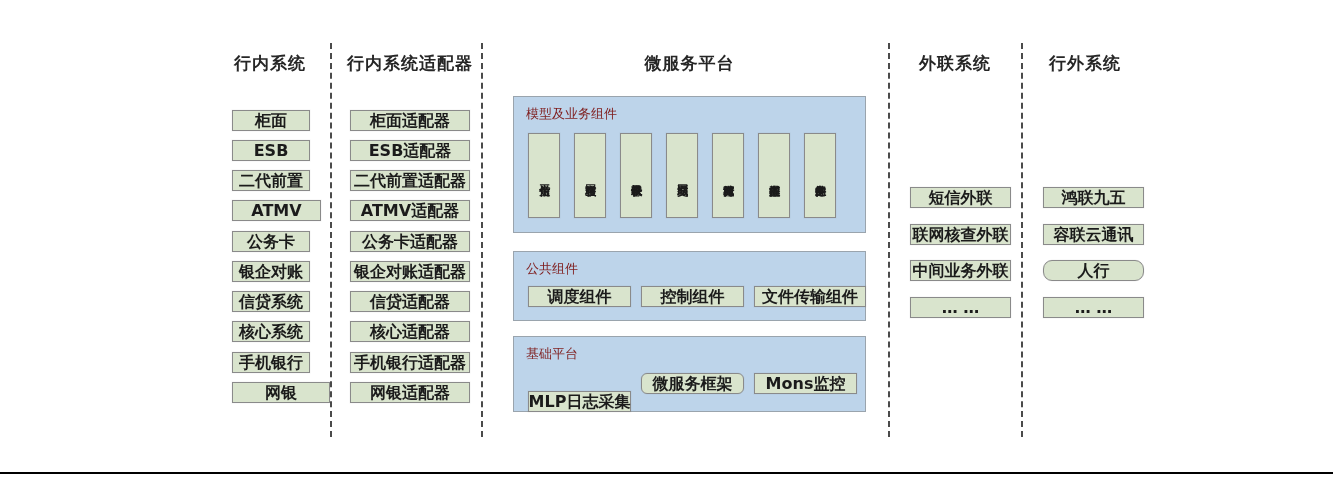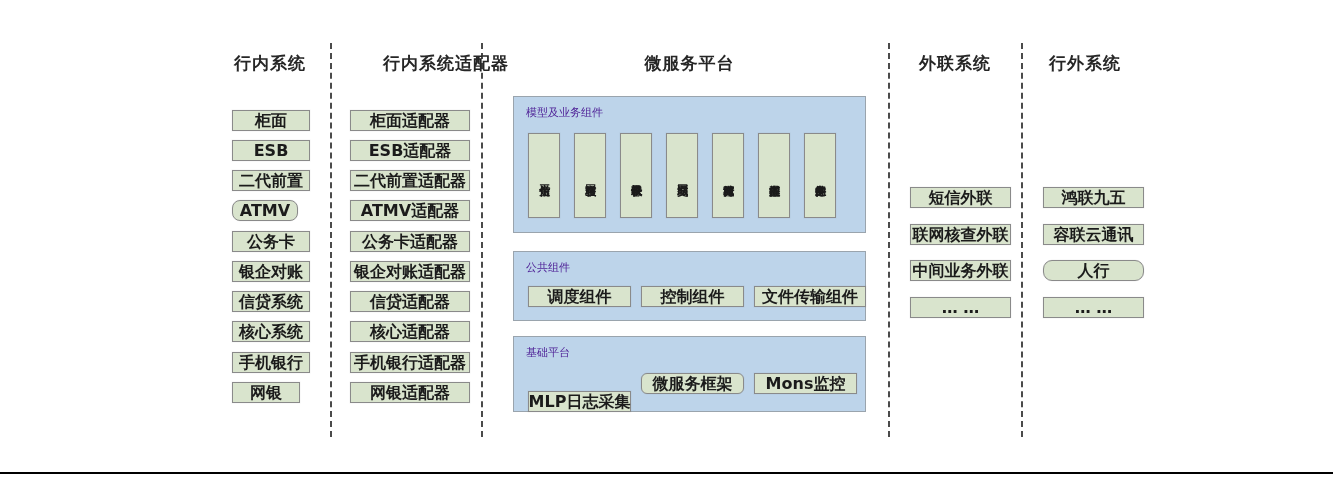--- a/index.html
+++ b/index.html
@@ -77,51 +77,51 @@
   
   .group {
     position: absolute;
     background: #bdd4ea;
     border: 1px solid #9aa4ad;
   }
   .group-title {
     position: absolute;
     left: 12px;
     top: 8px;
-    font-size: 11px;
-    color: #4c1d95;
+    font-size: 13px;
+    color: #7f1d1d;
     font-weight: normal;
     white-space: nowrap;
     text-align: right;
   }
 </style>
 </head>
 <body>
 
 <div id="canvas">
 
   <div class="divider" style="left:330px; top:43px; height:394px;"></div>
   <div class="divider" style="left:481px; top:43px; height:394px;"></div>
   <div class="divider" style="left:888px; top:43px; height:394px;"></div>
   <div class="divider" style="left:1021px; top:43px; height:394px;"></div>
 
   <div class="col-title" style="left:215px; top:52px; width:110px;">行内系统</div>
 
   <div class="node" style="left:232px; top:110px; width:78px; height:21px;">柜面</div>
   <div class="node" style="left:232px; top:140px; width:78px; height:21px;">ESB</div>
   <div class="node" style="left:232px; top:170px; width:78px; height:21px;">二代前置</div>
-  <div class="node" style="left:232px; top:200px; width:66px; height:21px;border-radius:8px;">ATMV</div>
+  <div class="node" style="left:232px; top:200px; width:89px; height:21px;">ATMV</div>
   <div class="node" style="left:232px; top:231px; width:78px; height:21px;">公务卡</div>
   <div class="node" style="left:232px; top:261px; width:78px; height:21px;">银企对账</div>
   <div class="node" style="left:232px; top:291px; width:78px; height:21px;">信贷系统</div>
   <div class="node" style="left:232px; top:321px; width:78px; height:21px;">核心系统</div>
   <div class="node" style="left:232px; top:352px; width:78px; height:21px;">手机银行</div>
-  <div class="node" style="left:232px; top:382px; width:68px; height:21px;">网银</div>
+  <div class="node" style="left:232px; top:382px; width:98px; height:21px;">网银</div>
 
-  <div class="col-title" style="left:340px; top:52px; width:140px;margin-left:36px;">行内系统适配器</div>
+  <div class="col-title" style="left:340px; top:52px; width:140px;">行内系统适配器</div>
 
   <div class="node" style="left:350px; top:110px; width:120px; height:21px;">柜面适配器</div>
   <div class="node" style="left:350px; top:140px; width:120px; height:21px;">ESB适配器</div>
   <div class="node" style="left:350px; top:170px; width:120px; height:21px;">二代前置适配器</div>
   <div class="node" style="left:350px; top:200px; width:120px; height:21px;">ATMV适配器</div>
   <div class="node" style="left:350px; top:231px; width:120px; height:21px;">公务卡适配器</div>
   <div class="node" style="left:350px; top:261px; width:120px; height:21px;">银企对账适配器</div>
   <div class="node" style="left:350px; top:291px; width:120px; height:21px;">信贷适配器</div>
   <div class="node" style="left:350px; top:321px; width:120px; height:21px;">核心适配器</div>
   <div class="node" style="left:350px; top:352px; width:120px; height:21px;">手机银行适配器</div>

